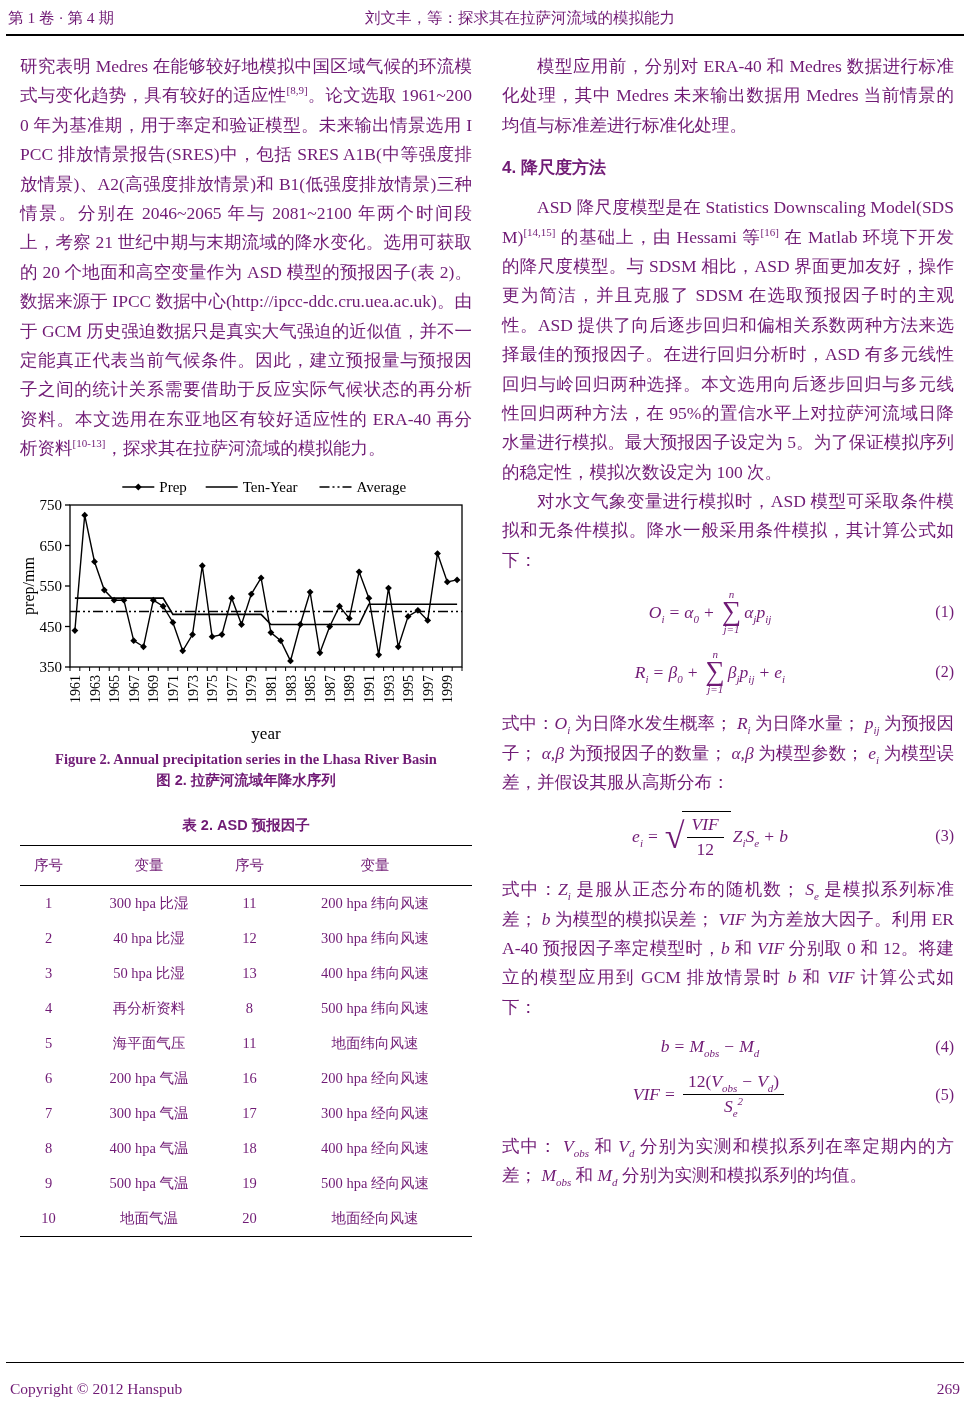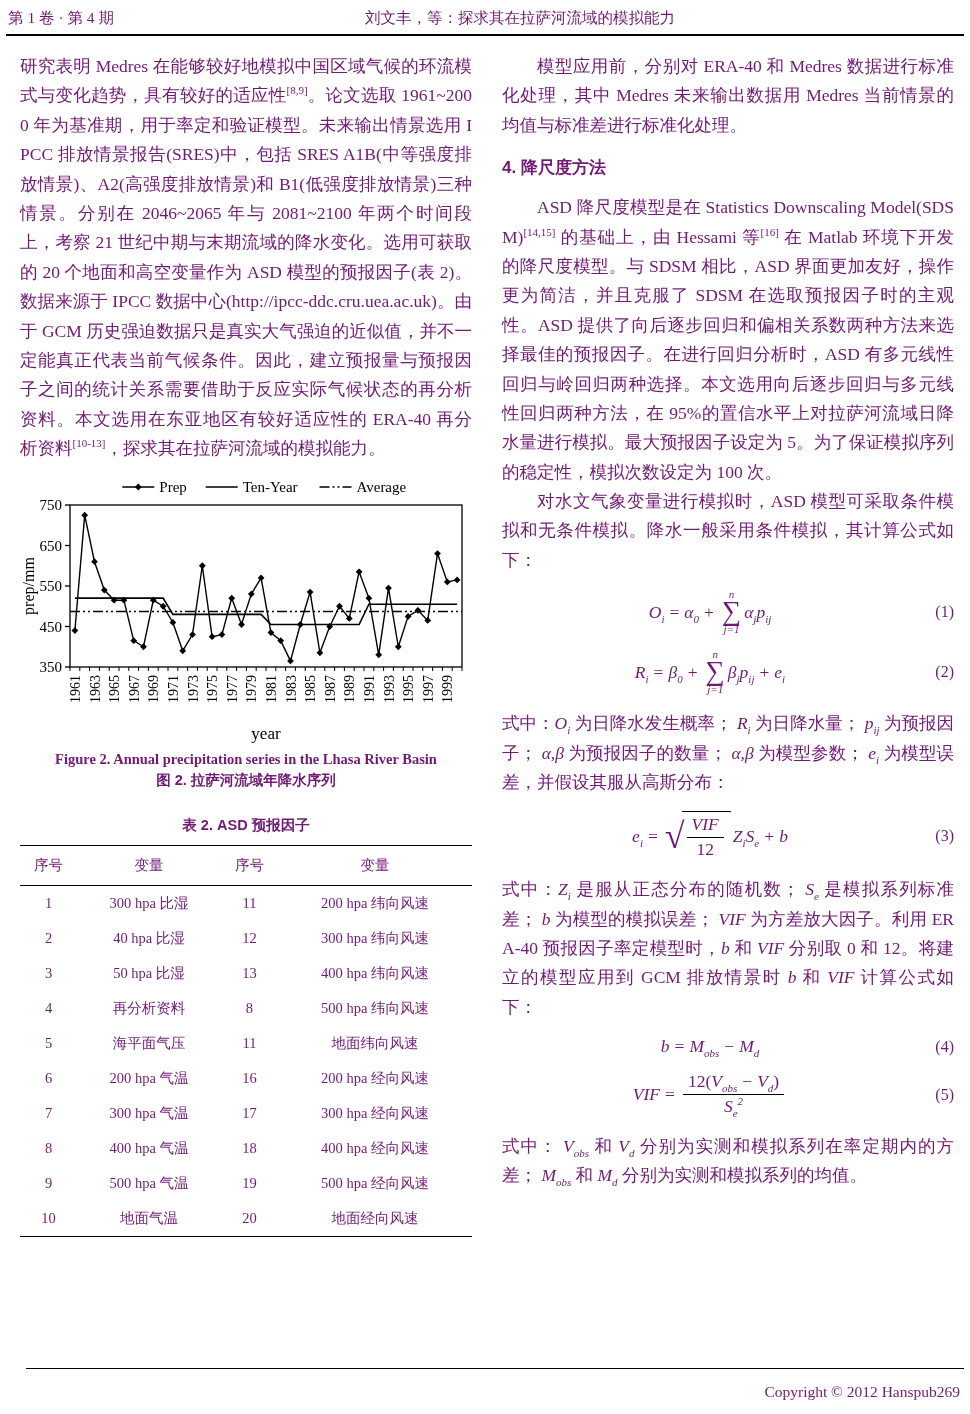--- a/index.html
+++ b/index.html
@@ -65,23 +65,23 @@
   .msqrt { display:inline-flex; align-items:center; margin:0 2px; }
   .msqrt .rad { font-size:36px; line-height:0.75; font-weight:normal; }
   .msqrt .sqb { border-top:1.4px solid #000; display:inline-flex; align-items:center; padding:2px 4px 0 2px; margin-left:-3px; }
   .mfrac { display:inline-flex; flex-direction:column; align-items:center; margin:0 3px; line-height:1.25; }
   .mfrac .num { border-bottom:1.3px solid #000; padding:0 5px 1px 5px; display:flex; align-items:center; }
   .mfrac .den { padding-top:1px; display:flex; align-items:center; }
   
   .chart-wrap { display:flex; justify-content:center; }
   
   .pg-footer {
-    position:absolute; left:6px; right:6px; bottom:0; height:46px;
-    border-top:1.8px solid #000; display:flex; justify-content:flex-end;
-    align-items:center; font-size:15.5px; padding:0 4px;margin-left:20px;
+    position:absolute; left:6px; right:6px; bottom:0; height:52px;
+    border-top:1.8px solid #000; display:flex; justify-content:space-between;
+    align-items:center; font-size:15.5px; padding:0 4px;
   }
 </style>
 </head>
 <body>
 
 <div class="page">
 
   <div class="pg-header">
     <span class="issue">第 1 卷 · 第 4 期</span>
     <span class="running-title">刘文丰，等：探求其在拉萨河流域的模拟能力</span>

